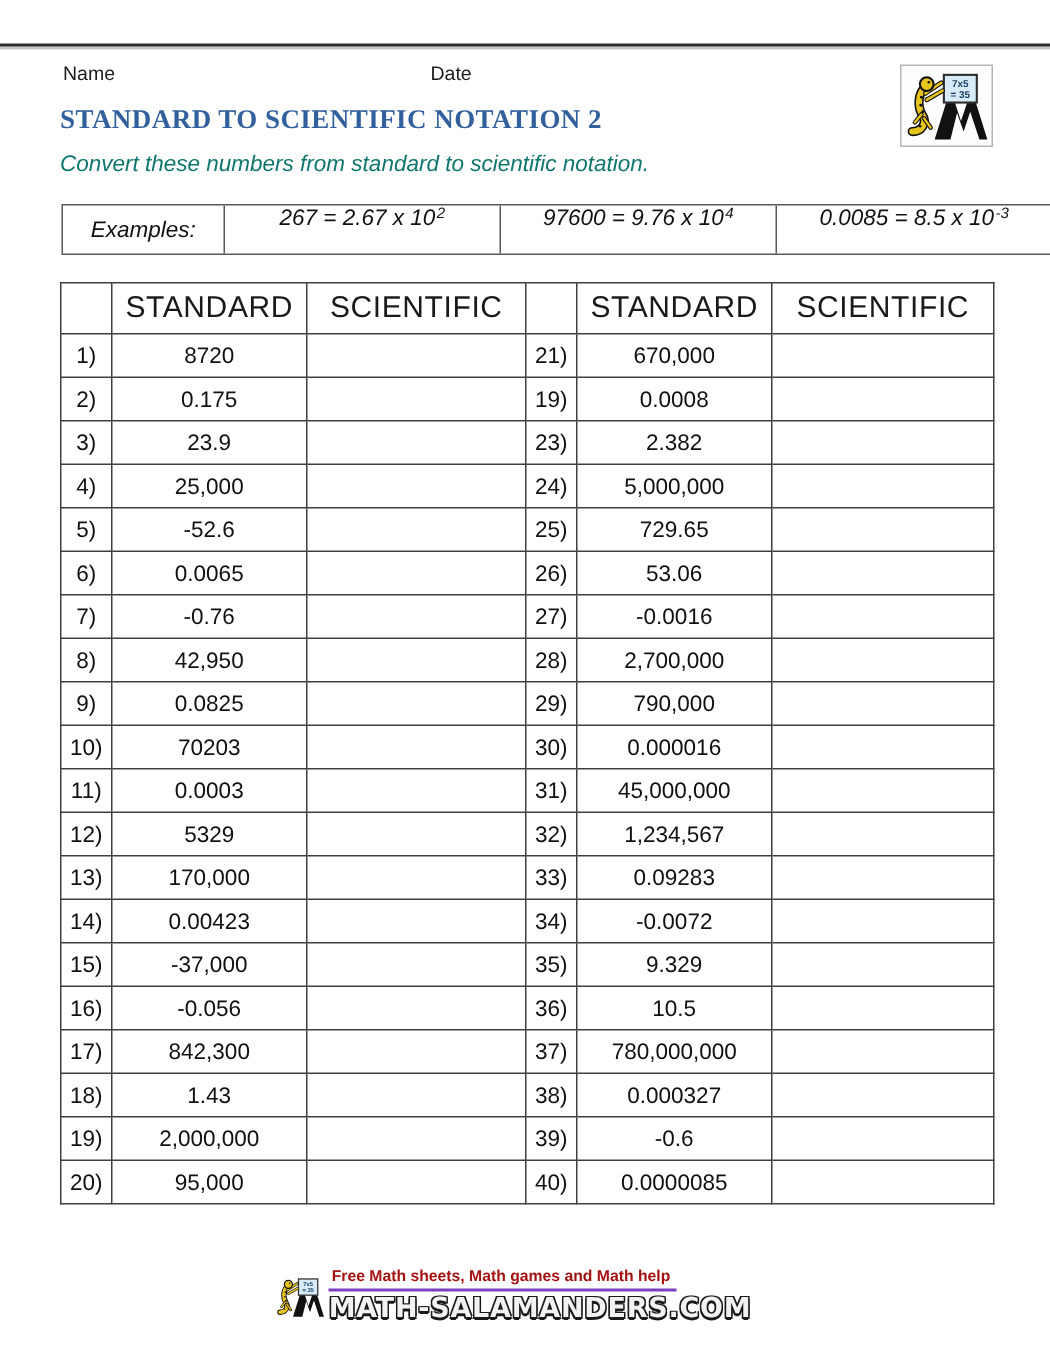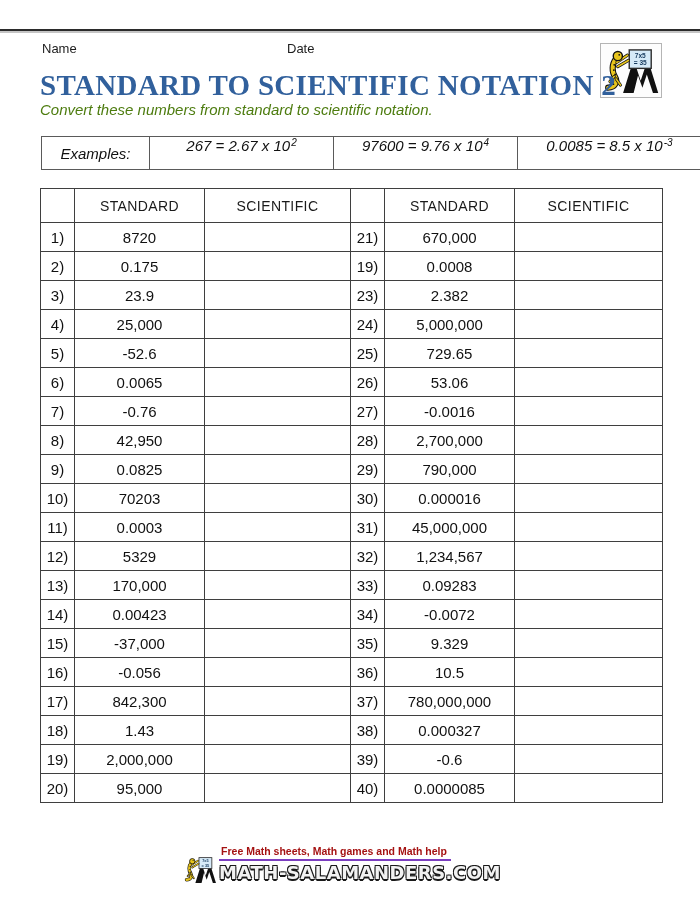--- a/index.html
+++ b/index.html
@@ -39,31 +39,31 @@
     border: 1px solid #b5b5b5;
     background: #fdfdfd;
     display: flex; align-items: center; justify-content: center;
   }
 
   .page-title {
     position: absolute;
     left: 40px; top: 69px;
     font-family: "Liberation Serif", serif;
     font-weight: 600;
-    font-size: 29px;
+    font-size: 18px;
     letter-spacing: 0.3px;
     color: #31609c;
   }
 
   .page-subtitle {
     position: absolute;
     left: 40px; top: 101px;
     font-style: italic;
     font-size: 15px;
-    color: #4d7c0f;
+    color: #0f766e;
   }
 
   .examples-box {
     position: absolute;
     left: 41px; top: 136px;
     width: 661px; height: 34px;
     border: 1px solid #5a5a5a;
     display: flex;
     align-items: stretch;
     font-style: italic;
@@ -94,36 +94,36 @@
     border: 1px solid #3f3f3f;
     text-align: center;
     vertical-align: middle;
     color: #111;
     overflow: hidden;
     white-space: nowrap;
   }
   table.worksheet th {
     height: 34px;
     font-weight: 400;
-    font-size: 14px;
+    font-size: 20px;
     letter-spacing: 0.4px;
     color: #1a1a1a;
   }
   table.worksheet td {
     height: 29px;
     font-size: 15px;
   }
 
   .footer {
     position: absolute;
     left: 0; top: 845px;
     width: 684px;
     display: flex;
     justify-content: center;
-    align-items: flex-end;
+    align-items: center;
   }
   .footer-icon { margin-right: 2px; margin-bottom: -2px; }
   .footer-text { display: flex; flex-direction: column; align-items: flex-start; }
   .footer-tagline {
     font-size: 10.5px;
     font-weight: 700;
     color: #a51212;
     padding: 0 4px 2px 2px;
     border-bottom: 2.5px solid #7b3fc0;
   }

